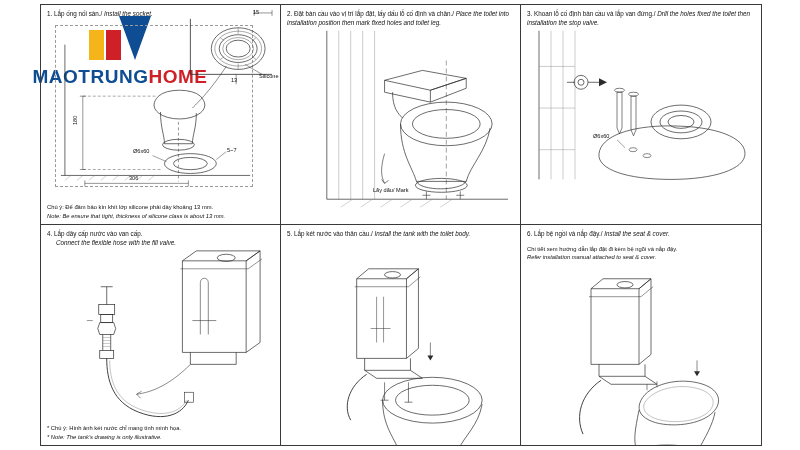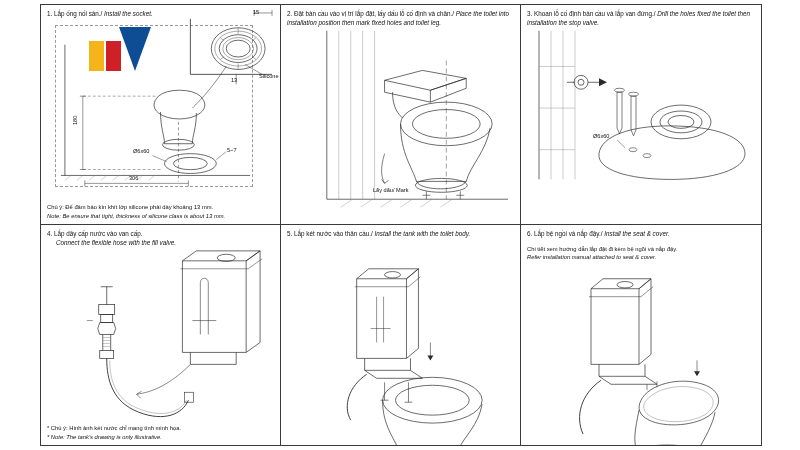--- a/index.html
+++ b/index.html
@@ -140,20 +140,23 @@
   }
 </style>
 </head>
 <body>
 
 <div id="logo-area">
   <div id="logo-mark">
     <div class="logo-bar b1"></div>
     <div class="logo-bar b2"></div>
     <div class="logo-v"></div>
+  </div>
+  <div id="logo-wordmark">
+    <span class="mao">MAOTRUNG</span><span class="home">HOME</span>
   </div>
 </div>
 
 <div id="sheet">
 
   <div class="panel">
     <div class="caption">
       <span>1.</span>
       <span>Lắp ống nối sàn./</span>
       <span class="ln2">Install the socket.</span>

